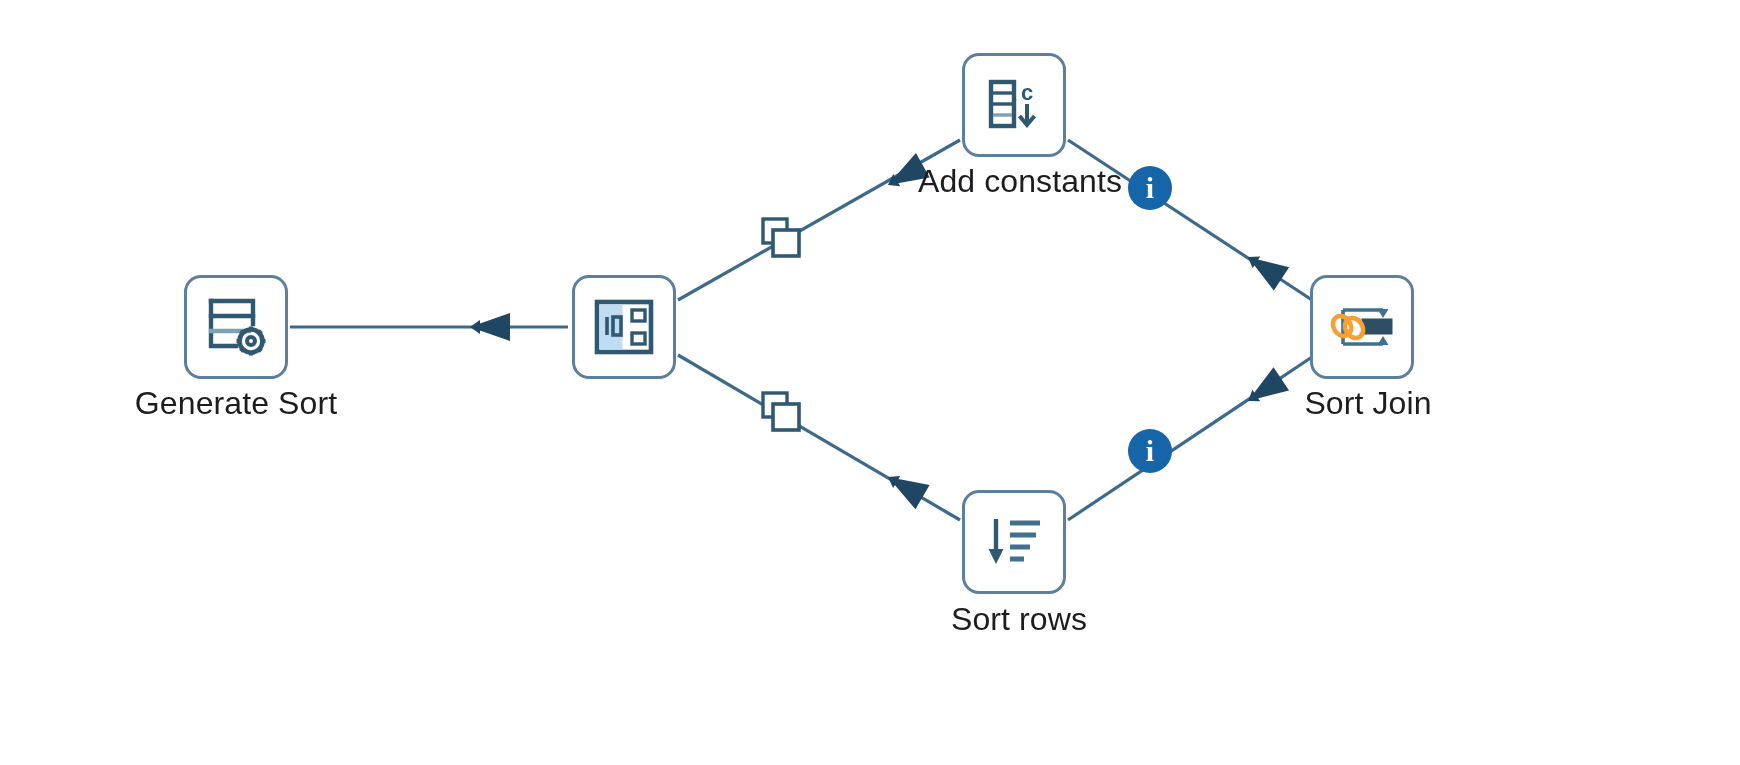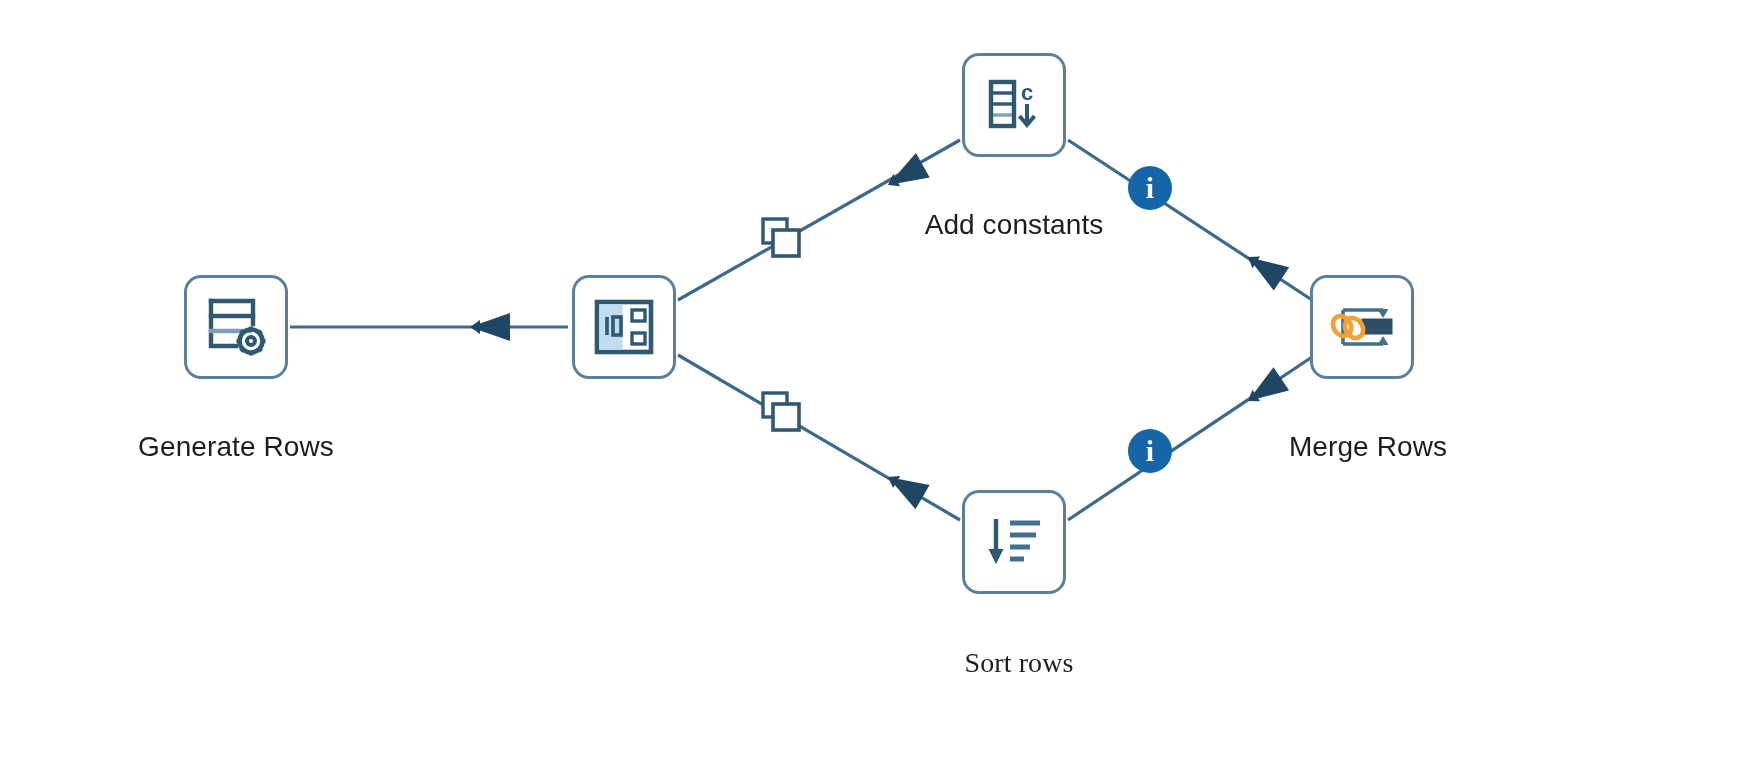--- a/index.html
+++ b/index.html
@@ -34,26 +34,25 @@
     background: #ffffff;
     display: flex;
     align-items: center;
     justify-content: center;
     z-index: 4;
   }
   .node svg { display: block; }
   .node-label {
     position: absolute;
     text-align: center;
-    font-size: 28px;
+    font-size: 32px;
     color: #1d1d1f;
     white-space: nowrap;
     letter-spacing: 0.1px;
     z-index: 5;
-    margin-top: 46px;
   }
   .badge {
     position: absolute;
     width: 44px;
     height: 44px;
     border-radius: 50%;
     background: #1565a8;
     color: #ffffff;
     font-size: 30px;
     font-weight: bold;
@@ -119,21 +118,21 @@
             <line x1="10" y1="0" x2="14.5" y2="0"></line>
             <line x1="-10.3" y1="-10.3" x2="-7.2" y2="-7.2"></line>
             <line x1="7.2" y1="7.2" x2="10.3" y2="10.3"></line>
             <line x1="10.3" y1="-10.3" x2="7.2" y2="-7.2"></line>
             <line x1="-7.2" y1="7.2" x2="-10.3" y2="10.3"></line>
           </g>
         </g>
       </svg>
     </span>
   </div>
-  <div class="node-label" style="left:134px; top:385px; width:204px;">Generate Rows</div>
+  <div class="node-label" style="left:134px; top:385px; width:204px;">Generate Sort</div>
 
   <div class="node" style="left:572px; top:275px;">
     <span>
       <svg width="64" height="64" viewBox="0 0 64 64">
         <rect x="5" y="7" width="54" height="50" fill="#ffffff" stroke="#2f5871" stroke-width="4.6"></rect>
         <rect x="7.5" y="9.5" width="23" height="45" fill="#bfdcf0"></rect>
         <g fill="none" stroke="#2f5871" stroke-width="3.6">
           <line x1="15" y1="22" x2="15" y2="40"></line>
           <rect x="21" y="22" width="8" height="18"></rect>
         </g>
@@ -173,21 +172,21 @@
         <path d="M6.5 36 L14 51 L21.5 36 Z" fill="#2f5871"></path>
         <g stroke="#41708e" stroke-width="5" stroke-linecap="butt">
           <line x1="28" y1="10" x2="58" y2="10"></line>
           <line x1="28" y1="22" x2="54" y2="22"></line>
           <line x1="28" y1="34" x2="48" y2="34"></line>
           <line x1="28" y1="46" x2="42" y2="46"></line>
         </g>
       </svg>
     </span>
   </div>
-  <div class="node-label" style="left:951px; top:601px; width:136px;font-family:Liberation Serif, serif;">Sort rows</div>
+  <div class="node-label" style="left:951px; top:601px; width:136px;">Sort rows</div>
 
   <div class="node" style="left:1310px; top:275px;">
     <span>
       <svg width="66" height="58" viewBox="0 0 66 58">
         <g fill="none" stroke="#41708e" stroke-width="3.6">
           <path d="M14 12 H54"></path>
           <path d="M14 12 V46"></path>
           <path d="M14 46 H54"></path>
         </g>
         <g fill="#41708e">
@@ -195,21 +194,21 @@
           <path d="M48.5 47 L59.5 47 L54 38 Z"></path>
         </g>
         <rect x="34" y="22" width="28" height="13" fill="#2c4f66" stroke="#2c4f66" stroke-width="3"></rect>
         <g fill="none" stroke="#f5a030" stroke-width="4.6">
           <ellipse cx="13" cy="28" rx="8.5" ry="10.5" transform="rotate(-32 13 28)"></ellipse>
           <ellipse cx="25" cy="30" rx="8.5" ry="10.5" transform="rotate(-32 25 30)"></ellipse>
         </g>
       </svg>
     </span>
   </div>
-  <div class="node-label" style="left:1288px; top:385px; width:160px;">Merge Rows</div>
+  <div class="node-label" style="left:1288px; top:385px; width:160px;">Sort Join</div>
 
   <span class="hop-copy" style="left:758px; top:215px;">
     <svg width="46" height="46" viewBox="0 0 46 46">
       <rect x="5" y="4" width="24" height="24" fill="#ffffff" stroke="#2f5871" stroke-width="3.4"></rect>
       <rect x="15" y="15" width="26" height="26" fill="#ffffff" stroke="#2f5871" stroke-width="3.6"></rect>
     </svg>
   </span>
   <span class="hop-copy" style="left:758px; top:389px;">
     <svg width="46" height="46" viewBox="0 0 46 46">
       <rect x="5" y="4" width="24" height="24" fill="#ffffff" stroke="#2f5871" stroke-width="3.4"></rect>

